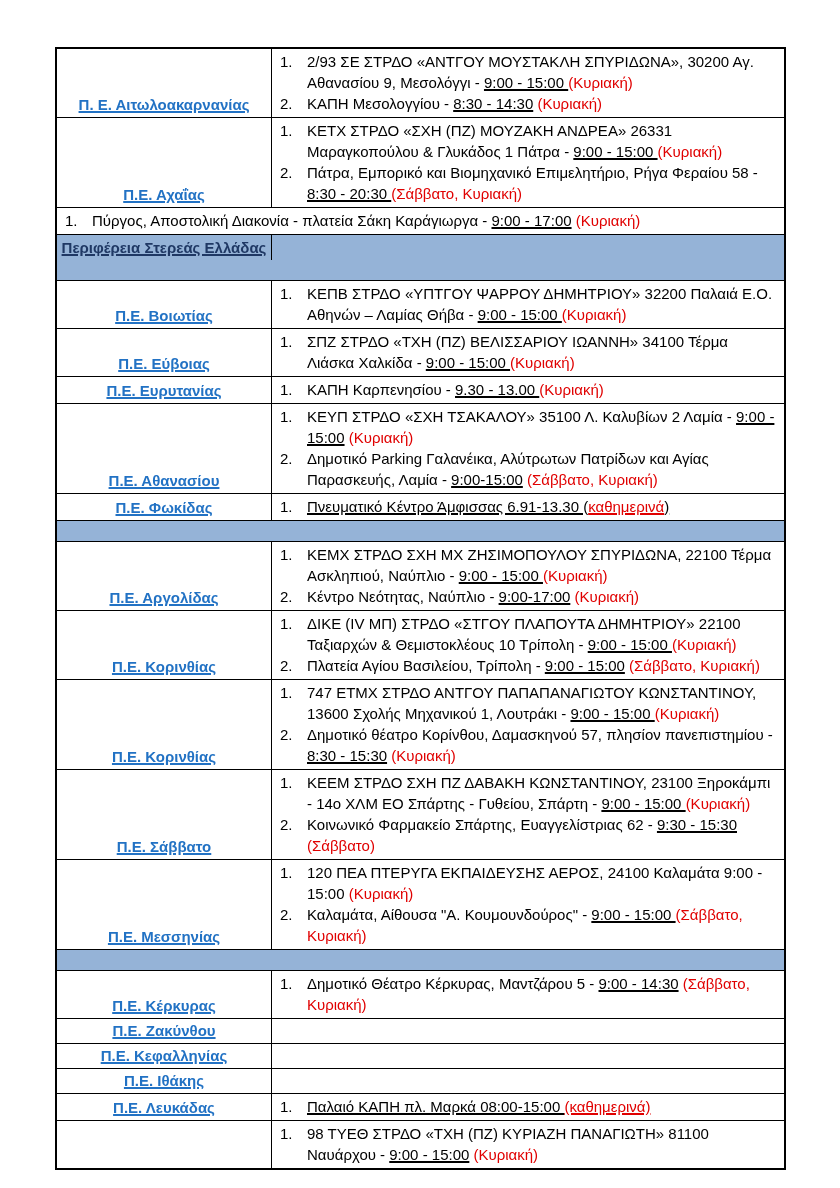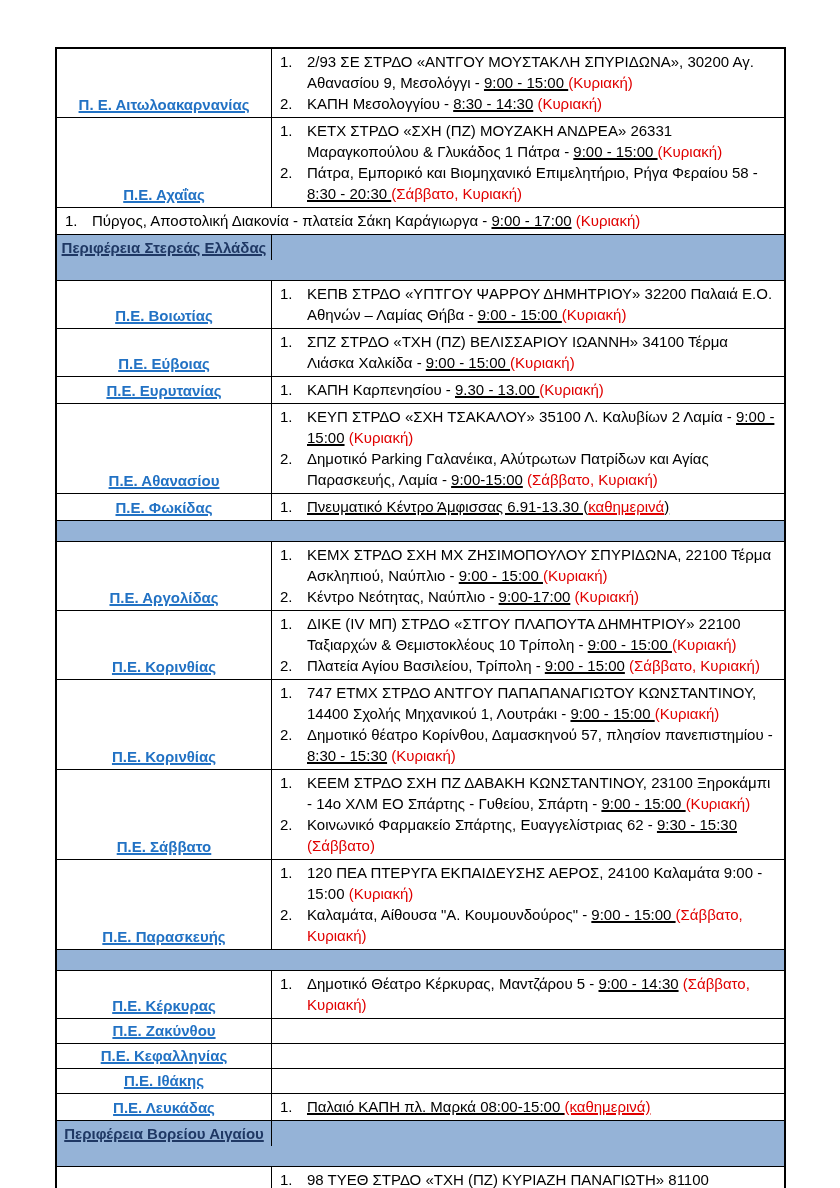--- a/index.html
+++ b/index.html
@@ -183,21 +183,21 @@
         </div>
       </div>
     </div>
     <div class="row">
       <div class="cell cell-left">
         <span class="region-name">Π.Ε. Κορινθίας</span>
       </div>
       <div class="cell cell-right">
         <div class="item">
           <span class="item-num">1.</span>
-          <span class="item-text"><span>747 ΕΤΜΧ ΣΤΡΔΟ ΑΝΤΓΟΥ ΠΑΠΑΠΑΝΑΓΙΩΤΟΥ ΚΩΝΣΤΑΝΤΙΝΟΥ, 14400 Σχολής Μηχανικού 1, Λουτράκι - </span><span class="seg-u">9:00 - 15:00 </span><span class="seg-r">(Κυριακή)</span></span>
+          <span class="item-text"><span>747 ΕΤΜΧ ΣΤΡΔΟ ΑΝΤΓΟΥ ΠΑΠΑΠΑΝΑΓΙΩΤΟΥ ΚΩΝΣΤΑΝΤΙΝΟΥ, 13600 Σχολής Μηχανικού 1, Λουτράκι - </span><span class="seg-u">9:00 - 15:00 </span><span class="seg-r">(Κυριακή)</span></span>
         </div>
         <div class="item">
           <span class="item-num">2.</span>
           <span class="item-text"><span>Δημοτικό θέατρο Κορίνθου, Δαμασκηνού 57, πλησίον πανεπιστημίου - </span><span class="seg-u">8:30 - 15:30</span><span> </span><span class="seg-r">(Κυριακή)</span></span>
         </div>
       </div>
     </div>
     <div class="row">
       <div class="cell cell-left">
         <span class="region-name">Π.Ε. Σάββατο</span>
@@ -208,21 +208,21 @@
           <span class="item-text"><span>ΚΕΕΜ ΣΤΡΔΟ ΣΧΗ ΠΖ ΔΑΒΑΚΗ ΚΩΝΣΤΑΝΤΙΝΟΥ, 23100 Ξηροκάμπι - 14ο ΧΛΜ ΕΟ Σπάρτης - Γυθείου, Σπάρτη - </span><span class="seg-u">9:00 - 15:00 </span><span class="seg-r">(Κυριακή)</span></span>
         </div>
         <div class="item">
           <span class="item-num">2.</span>
           <span class="item-text"><span>Κοινωνικό Φαρμακείο Σπάρτης, Ευαγγελίστριας 62 - </span><span class="seg-u">9:30 - 15:30 </span><span class="seg-r">(Σάββατο)</span></span>
         </div>
       </div>
     </div>
     <div class="row">
       <div class="cell cell-left">
-        <span class="region-name">Π.Ε. Παρασκευής</span>
+        <span class="region-name">Π.Ε. Μεσσηνίας</span>
       </div>
       <div class="cell cell-right">
         <div class="item">
           <span class="item-num">1.</span>
           <span class="item-text"><span>120 ΠΕΑ ΠΤΕΡΥΓΑ ΕΚΠΑΙΔΕΥΣΗΣ ΑΕΡΟΣ, 24100 Καλαμάτα 9:00 - 15:00 </span><span class="seg-r">(Κυριακή)</span></span>
         </div>
         <div class="item">
           <span class="item-num">2.</span>
           <span class="item-text"><span>Καλαμάτα, Αίθουσα "Α. Κουμουνδούρος" - </span><span class="seg-u">9:00 - 15:00 </span><span class="seg-r">(Σάββατο, Κυριακή)</span></span>
         </div>
@@ -263,26 +263,20 @@
     <div class="row">
       <div class="cell cell-left">
         <span class="region-name">Π.Ε. Λευκάδας</span>
       </div>
       <div class="cell cell-right">
         <div class="item">
           <span class="item-num">1.</span>
           <span class="item-text"><span class="seg-u">Παλαιό ΚΑΠΗ πλ. Μαρκά 08:00-15:00 </span><span> </span><span class="seg-ru">(καθημερινά)</span></span>
         </div>
       </div>
-    </div>
-    <div class="row section-row">
-      <div class="cell cell-left">
-        <span class="section-title">Περιφέρεια Βορείου Αιγαίου</span>
-      </div>
-      <div class="cell cell-right"></div>
     </div>
     <div class="row">
       <div class="cell cell-left"></div>
       <div class="cell cell-right">
         <div class="item">
           <span class="item-num">1.</span>
           <span class="item-text"><span>98 ΤΥΕΘ ΣΤΡΔΟ «ΤΧΗ (ΠΖ) ΚΥΡΙΑΖΗ ΠΑΝΑΓΙΩΤΗ» 81100 Ναυάρχου - </span><span class="seg-u">9:00 - 15:00</span><span> </span><span class="seg-r">(Κυριακή)</span></span>
         </div>
       </div>
     </div>

